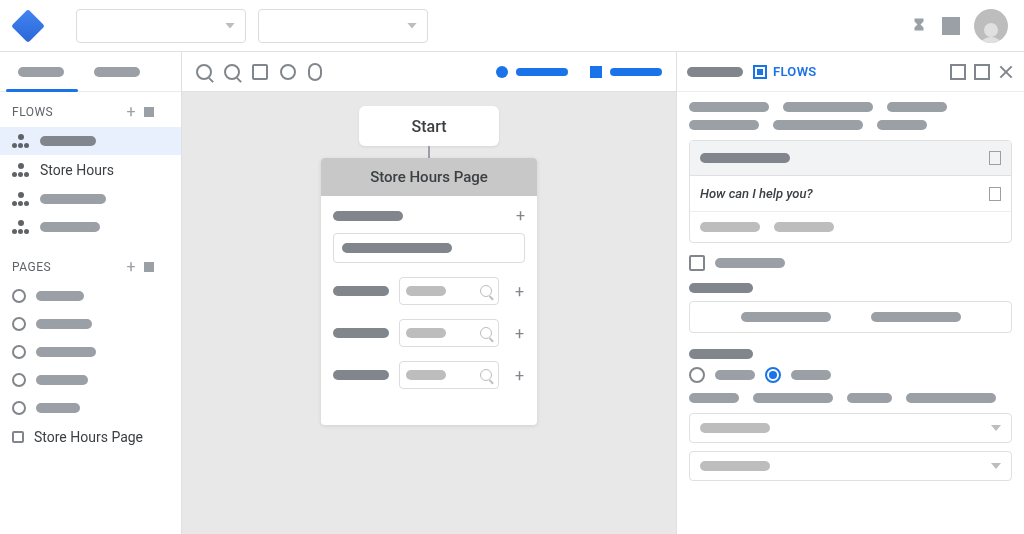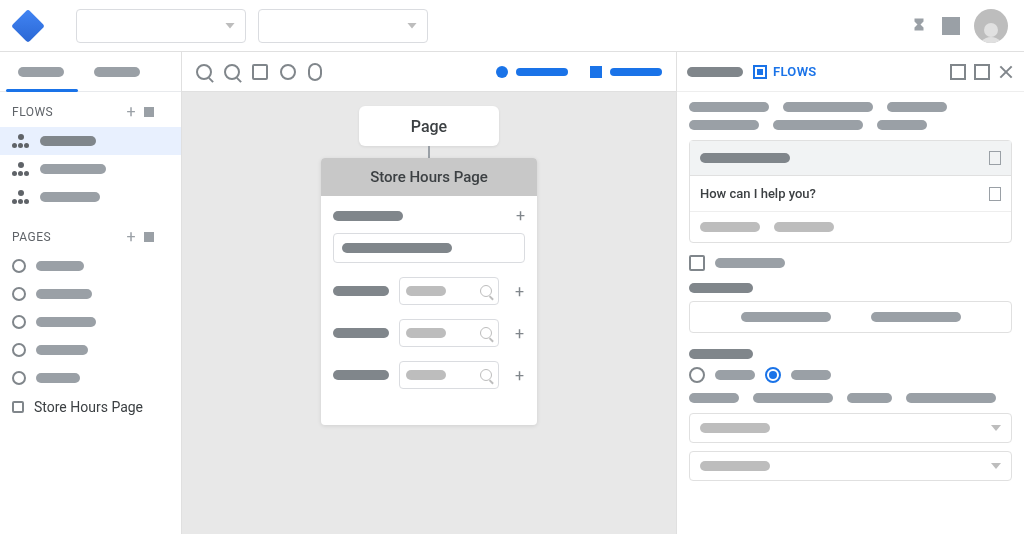--- a/index.html
+++ b/index.html
@@ -88,21 +88,21 @@
   .save-icon::after{content:"";position:absolute;width:6px;height:6px;background:#1a73e8;top:2px;left:2px;}
   .rp-head .spacer{flex:1;}
   .rp-head .win-icons{display:flex;gap:8px;}
   .win-icon{width:16px;height:16px;border:2px solid #80868b;}
   .x-icon{width:16px;height:16px;position:relative;}
   .x-icon::before,.x-icon::after{content:"";position:absolute;top:7px;left:0;width:16px;height:2px;background:#80868b;}
   .x-icon::before{transform:rotate(45deg);} .x-icon::after{transform:rotate(-45deg);}
   
   .rp-body{ padding:10px 12px; overflow-y:auto; font-size:13px;}
   .rp-lines{ display:flex; flex-wrap:wrap; gap:8px 14px; margin-bottom:10px;}
-  .card{ border:1px solid #e0e0e0; border-radius:4px; }
+  .card{ border:1px solid #e0e0e0; border-radius:4px;font-style:italic; }
   .card-head{ background:#f1f3f4; padding:10px 10px; display:flex; align-items:center; border-bottom:1px solid #e0e0e0;}
   .card-head .tiny-sq{width:12px;height:14px;border:1.5px solid #9aa0a6;margin-left:auto;}
   .card-row{ padding:10px 10px; display:flex; align-items:center; border-bottom:1px solid #eee;}
   .card-row .tiny-sq{width:12px;height:14px;border:1.5px solid #9aa0a6;margin-left:auto;}
   .card-row:last-child{border-bottom:none;}
   .chk{ width:16px; height:16px; border:2px solid #80868b; border-radius:2px; }
   .radio-o{ width:16px; height:16px; border:2px solid #80868b; border-radius:50%;}
   .radio-sel{ width:16px; height:16px; border:2px solid #1a73e8; border-radius:50%; display:flex; align-items:center; justify-content:center;}
   .radio-sel::after{content:"";width:8px;height:8px;border-radius:50%;background:#1a73e8;}
   .wide-input{ border:1px solid #e0e0e0; border-radius:4px; padding:10px; display:flex; gap:40px; justify-content:center;}
@@ -154,20 +154,28 @@
           <span class="d3"></span>
         </span>
       <span class="ph dark" style="width:56px;"></span>
     </div>
     <div class="sb-item">
       <span class="flow-icon">
           <span class="d1"></span>
           <span class="d2"></span>
           <span class="d3"></span>
         </span>
+      <span>Store Hours</span>
+    </div>
+    <div class="sb-item">
+      <span class="flow-icon">
+          <span class="d1"></span>
+          <span class="d2"></span>
+          <span class="d3"></span>
+        </span>
       <span class="ph" style="width:66px;"></span>
     </div>
     <div class="sb-item">
       <span class="flow-icon">
           <span class="d1"></span>
           <span class="d2"></span>
           <span class="d3"></span>
         </span>
       <span class="ph" style="width:60px;"></span>
     </div>
@@ -216,21 +224,21 @@
         <span class="bar-blue"></span>
       </div>
       <div class="tb-status" style="margin-left:10px;">
         <span class="sq-blue"></span>
         <span class="bar-blue"></span>
       </div>
     </div>
 
     <div class="canvas">
       <div class="start-node">
-          <span>Page</span>
+          <span>Start</span>
         </div>
       <div class="connector"></div>
       <div class="page-node">
         <div class="page-node-head">Store Hours Page</div>
         <div class="page-node-body">
           <div class="pn-row">
               <span class="ph dark" style="width:70px;"></span>
               <span class="pn-plus" style="margin-left:auto;">+</span>
             </div>
           <div class="pn-input">

